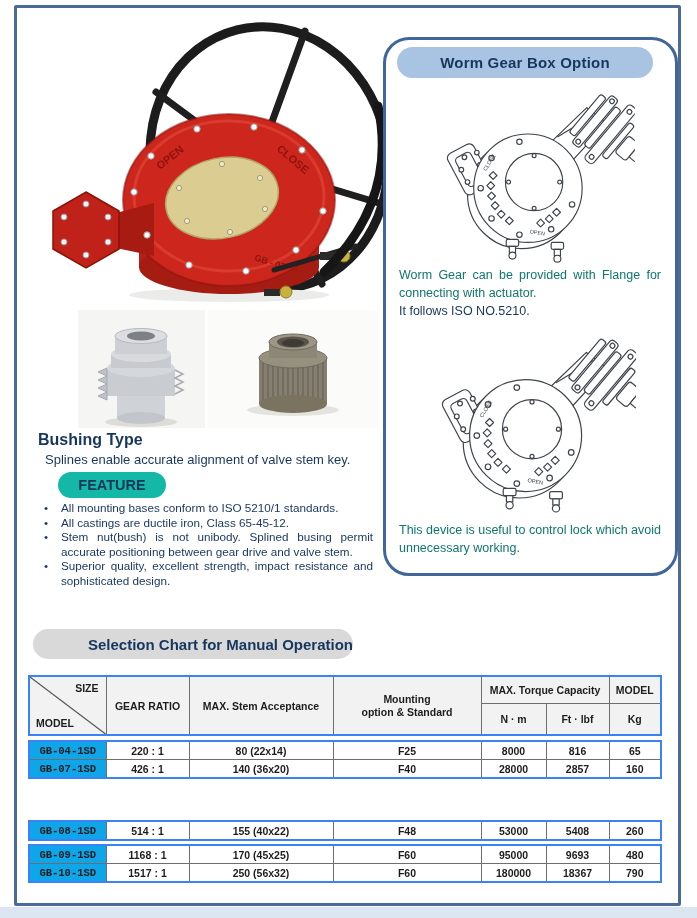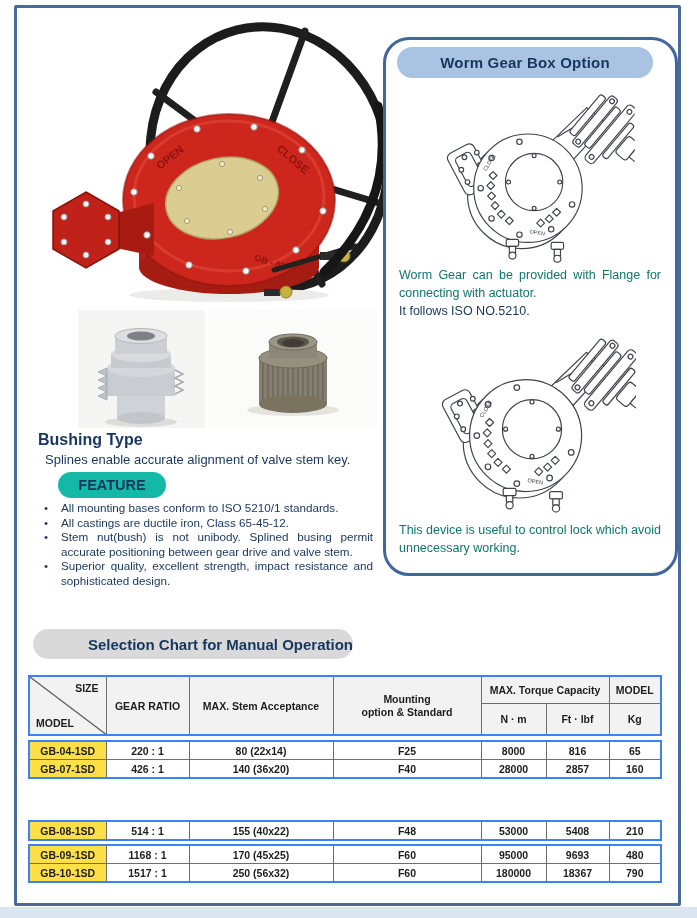--- a/index.html
+++ b/index.html
@@ -43,21 +43,21 @@
   table.tbl td,table.tbl th{border:1px solid #6e6e6e;text-align:center;vertical-align:middle;
     font-size:10.5px;font-weight:bold;color:#1d1d1d;padding:0;overflow:hidden;white-space:nowrap;}
   table.hdr{top:675px;}
   table.hdr th{background:#f2f2f2;}
   .diag-cell{position:relative;}
   .diag-cell svg{position:absolute;left:0;top:0;width:100%;height:100%;}
   .diag-size{position:absolute;top:5px;right:7px;font-size:10.5px;font-weight:bold;color:#1d1d1d;}
   .diag-model{position:absolute;bottom:5px;left:6px;font-size:10.5px;font-weight:bold;color:#1d1d1d;}
   .two-line{line-height:13px;}
   table.grp td{height:17px;}
-  table.grp td.model{background:#fde047;}
+  table.grp td.model{background:#0ea5e9;font-family:Liberation Mono, monospace;}
   table.g1{top:740px;}
   table.g2{top:820px;}
   table.g3{top:844px;}
 
   svg text{font-family:"Liberation Sans",sans-serif;}
 </style>
 </head>
 <body>
 
 <div class="abs page-frame"></div>
@@ -356,21 +356,21 @@
       <col style="width:52px">
   </colgroup>
   <tbody>
       <tr>
     <td class="model">GB-08-1SD</td>
     <td>514 : 1</td>
     <td>155 (40x22)</td>
     <td>F48</td>
     <td>53000</td>
     <td>5408</td>
-    <td>210</td>
+    <td>260</td>
   </tr>
 </tbody>
   </table>
 
 <table class="tbl grp g3">
   <colgroup>
     <col style="width:77px">
       <col style="width:83px">
       <col style="width:144px">
     <col style="width:148px">

